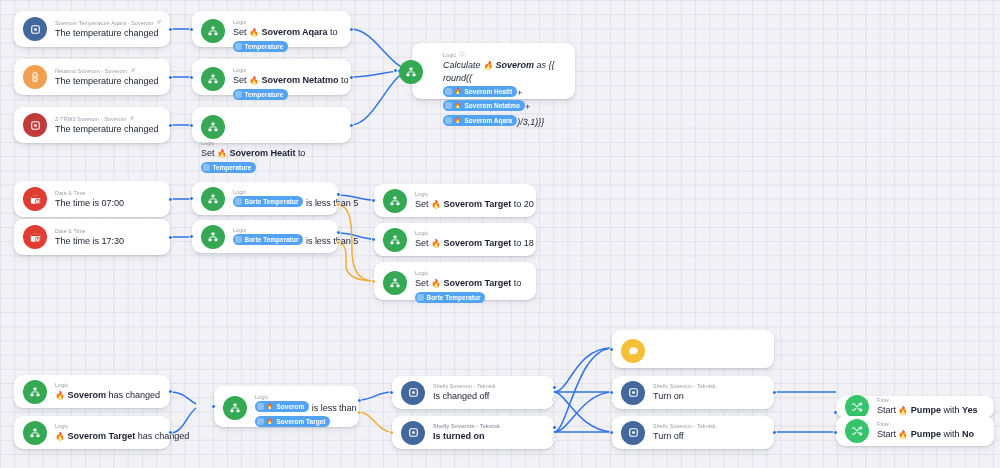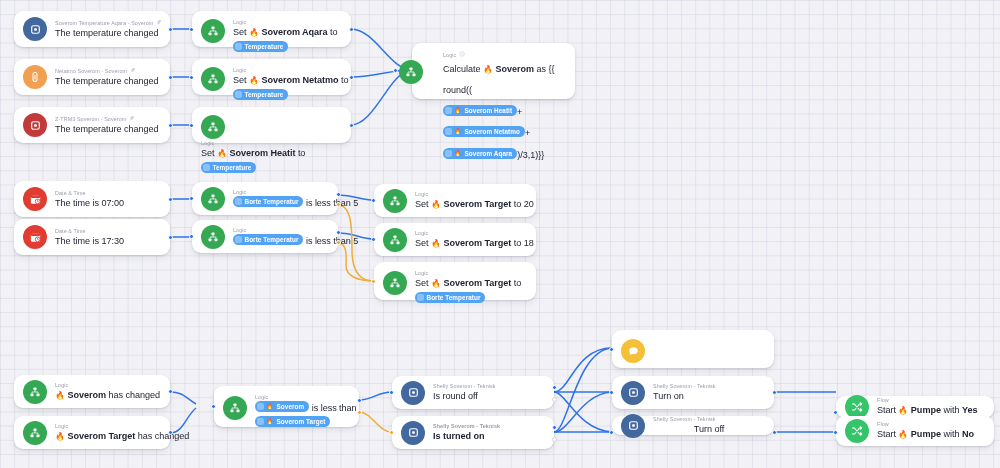--- a/index.html
+++ b/index.html
@@ -38,21 +38,21 @@
   .chip{
     display:inline-flex; align-items:center; gap:2.5px;
     background:#53a3f5; color:#fff; border-radius:8px;
     padding:1px 5px 1px 2px; font-size:6.4px; font-weight:bold;
     line-height:9px; letter-spacing:.05px; vertical-align:1px; white-space:nowrap;
   }
   .chip .cb{ width:7px; height:7px; border-radius:2px; background:rgba(255,255,255,.32);
              display:inline-block; flex:0 0 auto; }
   .chip .fl{ font-size:6px; }
   .chipline{ margin-top:1.5px; line-height:10px; }
-  .formula{ font-size:9px; color:#1d2030; line-height:20px; }
+  .formula{ font-size:9px; color:#1d2030; line-height:12px;font-style:italic; }
 
   .port{ position:absolute; width:5px; height:5px; border-radius:50%;
          background:#2f73e8; border:1px solid #fff; }
   .port.out{ background:#2f73e8; }
   .port.no{ background:#f0a92c; }
   .port.grey{ background:#fff; border:1px solid #d4d4de; }
 </style>
 </head>
 <body>
 
@@ -518,21 +518,21 @@
 
 <div class="card" style="left:392px; top:376px; width:162px; height:33px;">
   <div class="ico" style="background:#43689e;">
     <svg width="13" height="13" viewBox="0 0 24 24">
           <rect x="5" y="5" width="14" height="14" rx="3.5" fill="none" stroke="#fff" stroke-width="2.1"></rect>
           <rect x="9.5" y="9.5" width="5" height="5" rx="1.4" fill="#fff"></rect>
         </svg>
   </div>
   <div class="body">
     <div class="sub">Shelly Soverom - Teknisk</div>
-    <div class="title">Is round off</div>
+    <div class="title">Is changed off</div>
   </div>
   <div class="port out" style="left:-3px; top:14px;"></div>
   <div class="port out" style="right:-3px; top:9px;"></div>
   <div class="port grey" style="right:-3px; top:21px;"></div>
 </div>
 
 <div class="card" style="left:392px; top:416px; width:162px; height:33px;font-weight:bold;">
   <div class="ico" style="background:#43689e;">
     <svg width="13" height="13" viewBox="0 0 24 24">
           <rect x="5" y="5" width="14" height="14" rx="3.5" fill="none" stroke="#fff" stroke-width="2.1"></rect>
@@ -565,21 +565,21 @@
         </svg>
   </div>
   <div class="body">
     <div class="sub">Shelly Soverom - Teknisk</div>
     <div class="title">Turn on</div>
   </div>
   <div class="port out" style="left:-3px; top:14px;"></div>
   <div class="port out" style="right:-3px; top:14px;"></div>
 </div>
 
-<div class="card" style="left:612px; top:416px; width:162px; height:19px;text-align:center;">
+<div class="card" style="left:612px; top:416px; width:162px; height:33px;">
   <div class="ico" style="background:#43689e;">
     <svg width="13" height="13" viewBox="0 0 24 24">
           <rect x="5" y="5" width="14" height="14" rx="3.5" fill="none" stroke="#fff" stroke-width="2.1"></rect>
           <rect x="9.5" y="9.5" width="5" height="5" rx="1.4" fill="#fff"></rect>
         </svg>
   </div>
   <div class="body">
     <div class="sub">Shelly Soverom - Teknisk</div>
     <div class="title">Turn off</div>
   </div>

